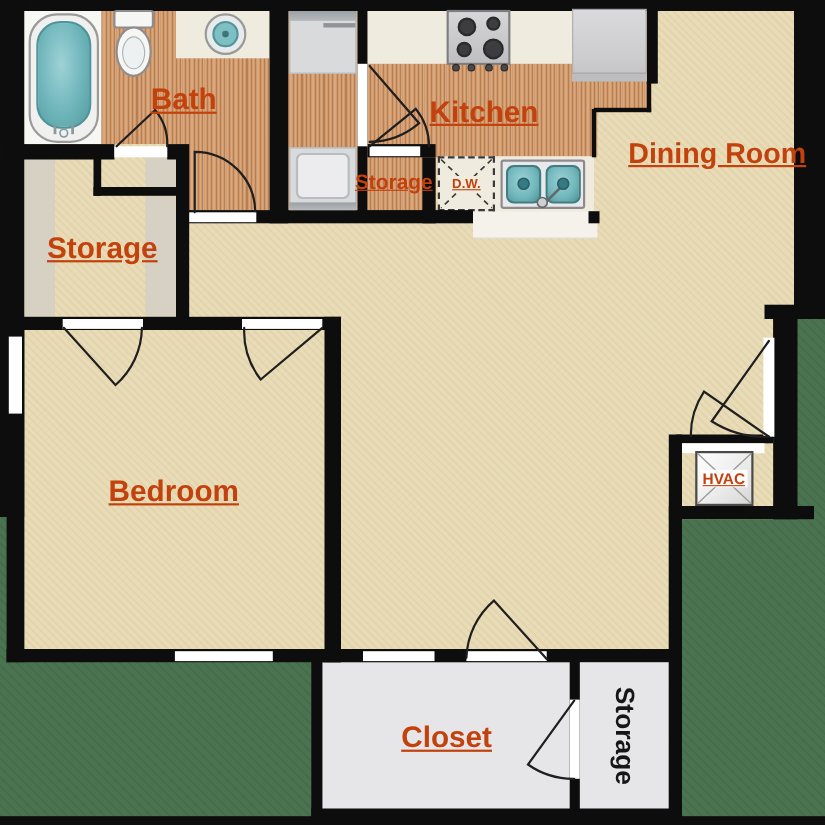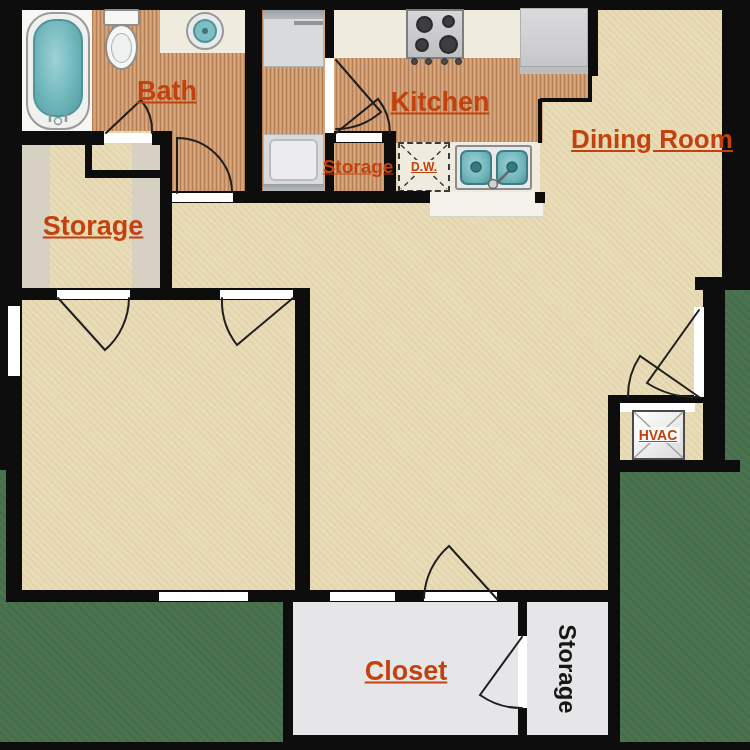--- a/index.html
+++ b/index.html
@@ -182,18 +182,19 @@
       <line x1="66" y1="113" x2="66" y2="122" stroke-width="2.5"></line>
       <circle cx="58" cy="121" r="3.5" fill="#eef2f2" stroke-width="1.5"></circle>
     </g>
   </svg>
 
   <div class="lbl" style="left:167px;top:91px;font-size:27px;">Bath</div>
   <div class="lbl" style="left:93px;top:226px;font-size:27px;">Storage</div>
   <div class="lbl" style="left:440px;top:102px;font-size:27px;">Kitchen</div>
   <div class="lbl" style="left:358px;top:166px;font-size:19px;">Storage</div>
   <div class="lbl" style="left:652px;top:139px;font-size:26px;">Dining Room</div>
+  <div class="lbl" style="left:158px;top:447px;font-size:27px;">Bedroom</div>
   <div class="lbl" style="left:406px;top:671px;font-size:27px;">Closet</div>
   <div class="lbl-v" style="left:567px;top:669px;font-size:24px;">Storage</div>
   <div class="lbl" style="left:658px;top:435px;font-size:14px;font-weight:800;background:rgba(255,255,255,.85);padding:1px 2px;">HVAC</div>
   <div class="lbl" style="left:424px;top:167px;font-size:12px;font-weight:700;background:var(--counter,#efecdf);padding:1px 2px;">D.W.</div>
 
 </div>
 
 </body></html>

